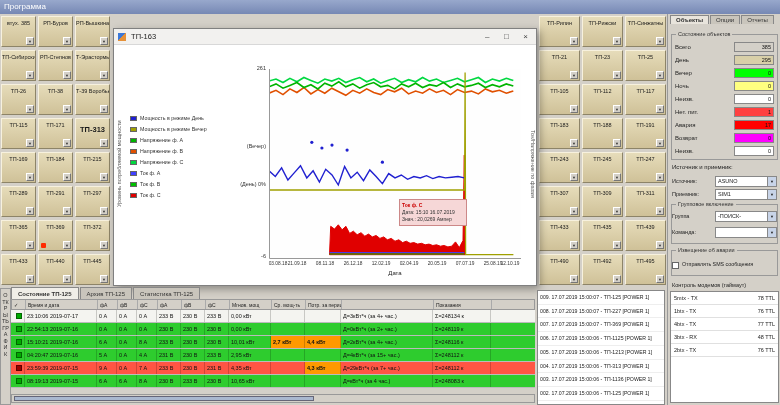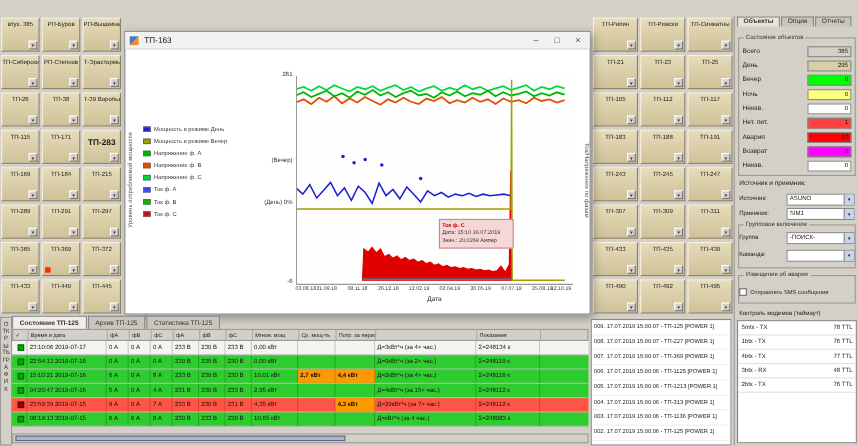--- a/index.html
+++ b/index.html
@@ -80,20 +80,23 @@
 #gb-alarm{left:3px;top:236px;width:107px;height:26px}
 .cb{width:7px;height:7px;background:#fff;border:1px solid #666;display:inline-block;vertical-align:middle;margin-right:3px}
 #modem-title{position:absolute;left:4px;top:268px;font-size:5.5px;color:#222;white-space:nowrap}
 #modems{position:absolute;left:2px;top:277px;width:109px;height:112px;background:#fff;border:1px solid #888;overflow:hidden}
 .mrow{display:flex;justify-content:space-between;height:13px;border-bottom:1px solid #e0e0e0;font-size:5.5px;line-height:13px;padding:0 3px;color:#222}
 </style>
 </head>
 <body>
 
 <div id="app">
+  <div id="titlebar">
+    <span>Программа</span>
+  </div>
 
   <div id="grid-left">
       <div class="gcell" style="left: 0px; top: 0px; width: 35px;">
         <span class="glabel">втух. 385</span>
         <i class="garr">▼</i>
       </div>
       <div class="gcell" style="left: 0px; top: 34px; width: 35px;">
         <span class="glabel">ТП-Сибирски</span>
         <i class="garr">▼</i>
       </div>
@@ -160,21 +163,21 @@
       </div>
       <div class="gcell" style="left: 74px; top: 34px; width: 35px;">
         <span class="glabel">Т-Эрастормы</span>
         <i class="garr">▼</i>
       </div>
       <div class="gcell" style="left: 74px; top: 68px; width: 35px;">
         <span class="glabel">Т-39 Воробьев</span>
         <i class="garr">▼</i>
       </div>
       <div class="gcell gsel" style="left: 74px; top: 102px; width: 35px;">
-        <span class="glabel">ТП-283</span>
+        <span class="glabel">ТП-313</span>
         <i class="garr">▼</i>
       </div>
       <div class="gcell" style="left: 74px; top: 136px; width: 35px;">
         <span class="glabel">ТП-215</span>
         <i class="garr">▼</i>
       </div>
       <div class="gcell" style="left: 74px; top: 170px; width: 35px;">
         <span class="glabel">ТП-297</span>
         <i class="garr">▼</i>
       </div>

